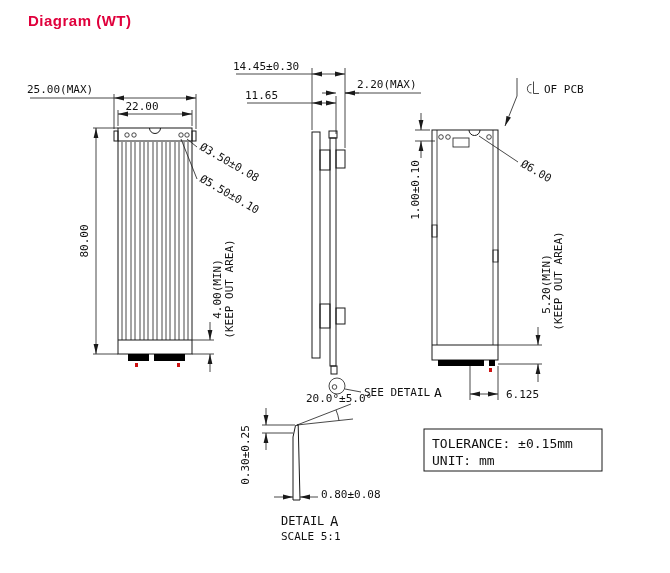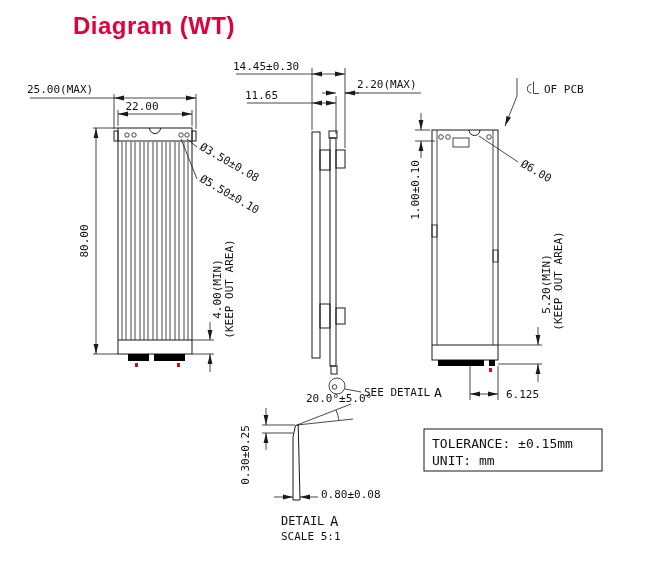--- a/index.html
+++ b/index.html
@@ -1,19 +1,19 @@
 <!DOCTYPE html>
 <html><head>
 <meta charset="utf-8">
 <style>
   html,body{margin:0;padding:0;background:#ffffff;}
   .page{position:relative;width:670px;height:573px;background:#fff;overflow:hidden;
         font-family:"DejaVu Sans Mono", monospace;}
   .title{position:absolute;left:28px;top:12px;font-family:"Liberation Sans", sans-serif;
-         font-weight:bold;font-size:24px;color:#e0003c;letter-spacing:0.5px;margin-left:45px;}
+         font-weight:bold;font-size:15px;color:#e0003c;letter-spacing:0.5px;}
   svg{position:absolute;left:0;top:0;}
   .ln{fill:none;stroke:#1a1a1a;stroke-width:1;}
   .thin{fill:none;stroke:#1a1a1a;stroke-width:0.8;}
   .blk{fill:#000000;stroke:none;}
   .red{fill:#cc1111;stroke:none;}
   svg text{font-family:"DejaVu Sans Mono", monospace;font-size:11px;fill:#111;}
   text.big{font-size:13px;}
   text.bigger{font-size:14px;}
   text.med{font-size:12px;}
 </style>

